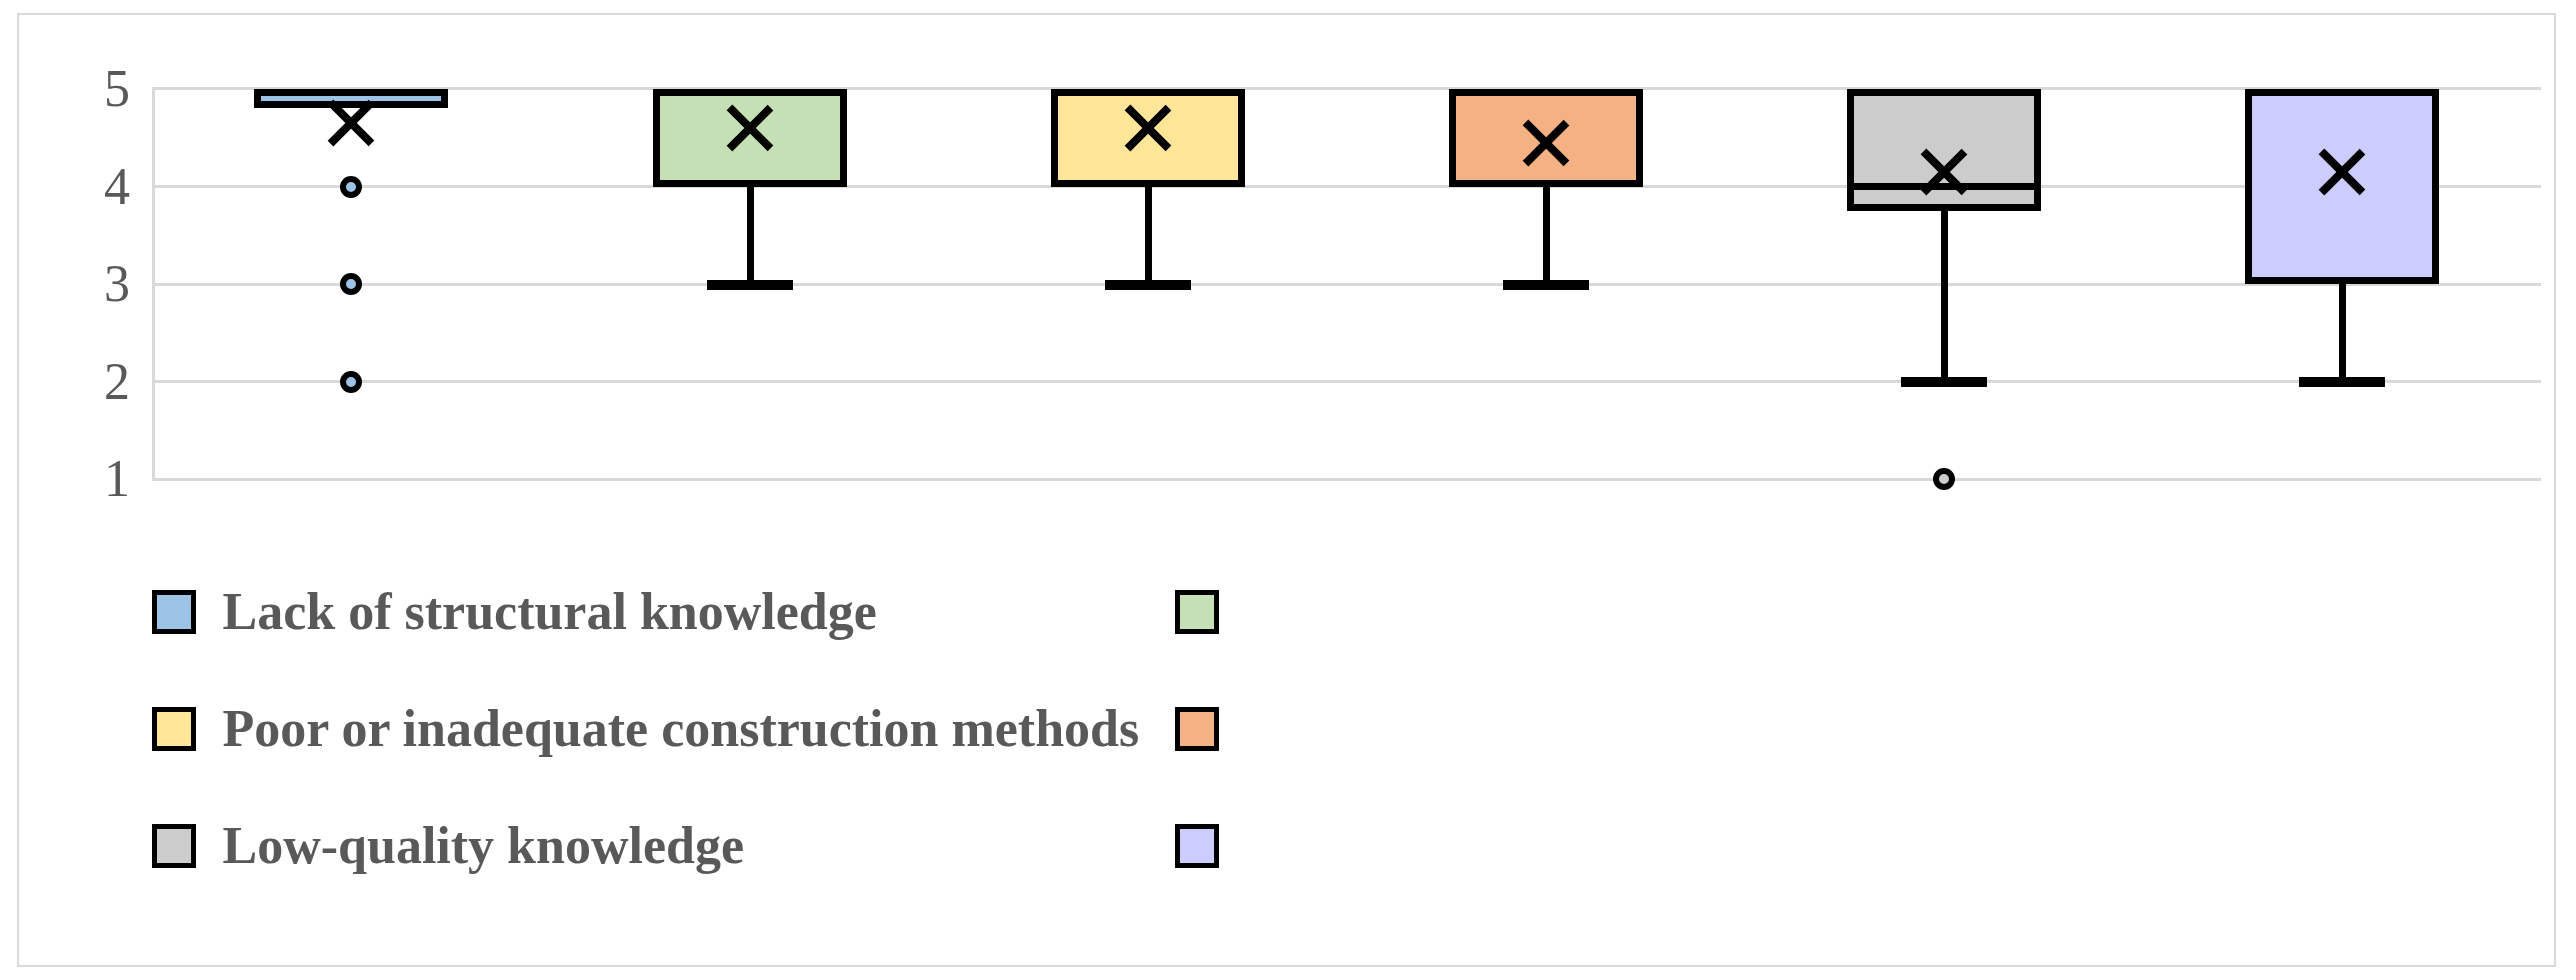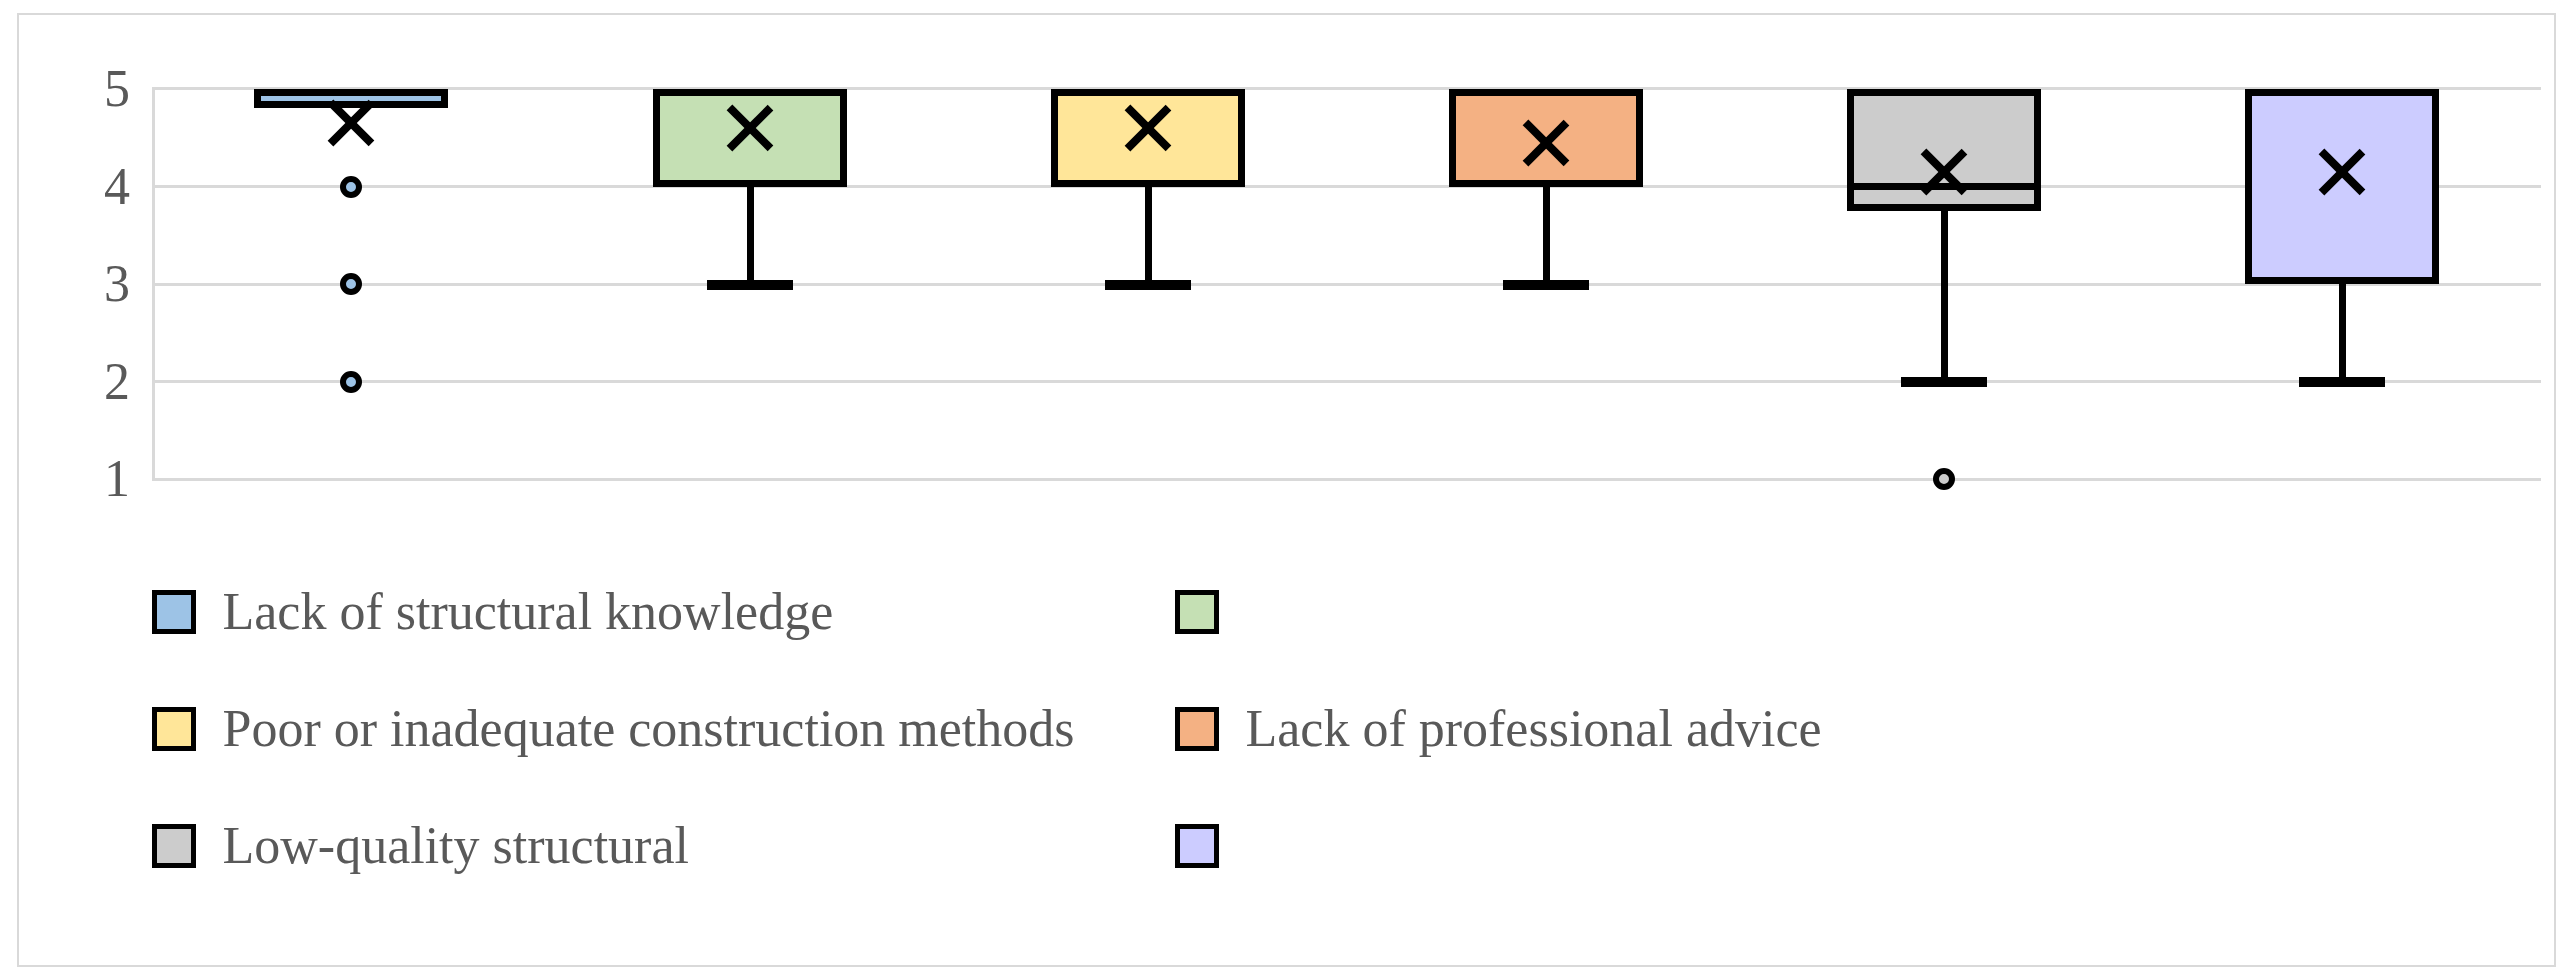--- a/index.html
+++ b/index.html
@@ -127,21 +127,21 @@
   }
   .legend-row{
     display:flex;
     align-items:center;
     height:117px;
   }
   .legend-item{
     display:flex;
     align-items:center;
   }
-  .legend-item.col1{width:1023px;}
+  .legend-item.col1{width:1023px;font-weight:bold;}
   .legend-item.col2{width:1093px;}
   .legend-swatch{
     width:44px;height:44px;
     border:5.5px solid #000000;
     box-sizing:border-box;
     flex:0 0 auto;
     margin-right:26.5px;
   }
   .legend-label{
     font-size:52px;
@@ -222,27 +222,26 @@
             <span class="legend-swatch" style="background: rgb(197, 224, 180);"></span>
           </div>
         </div>
         <div class="legend-row">
           <div class="legend-item col1">
             <span class="legend-swatch" style="background: rgb(255, 230, 153);"></span>
             <span class="legend-label">Poor or inadequate construction methods</span>
           </div>
           <div class="legend-item col2">
             <span class="legend-swatch" style="background: rgb(244, 177, 131);"></span>
-            <span class="legend-label">Lack of professional advice</span>
           </div>
         </div>
         <div class="legend-row">
           <div class="legend-item col1">
             <span class="legend-swatch" style="background: rgb(204, 204, 204);"></span>
-            <span class="legend-label">Low-quality structural</span>
+            <span class="legend-label">Low-quality knowledge</span>
           </div>
           <div class="legend-item col2">
             <span class="legend-swatch" style="background: rgb(204, 204, 255);"></span>
           </div>
         </div>
       </div>
 
   </div>
 </div>
 

